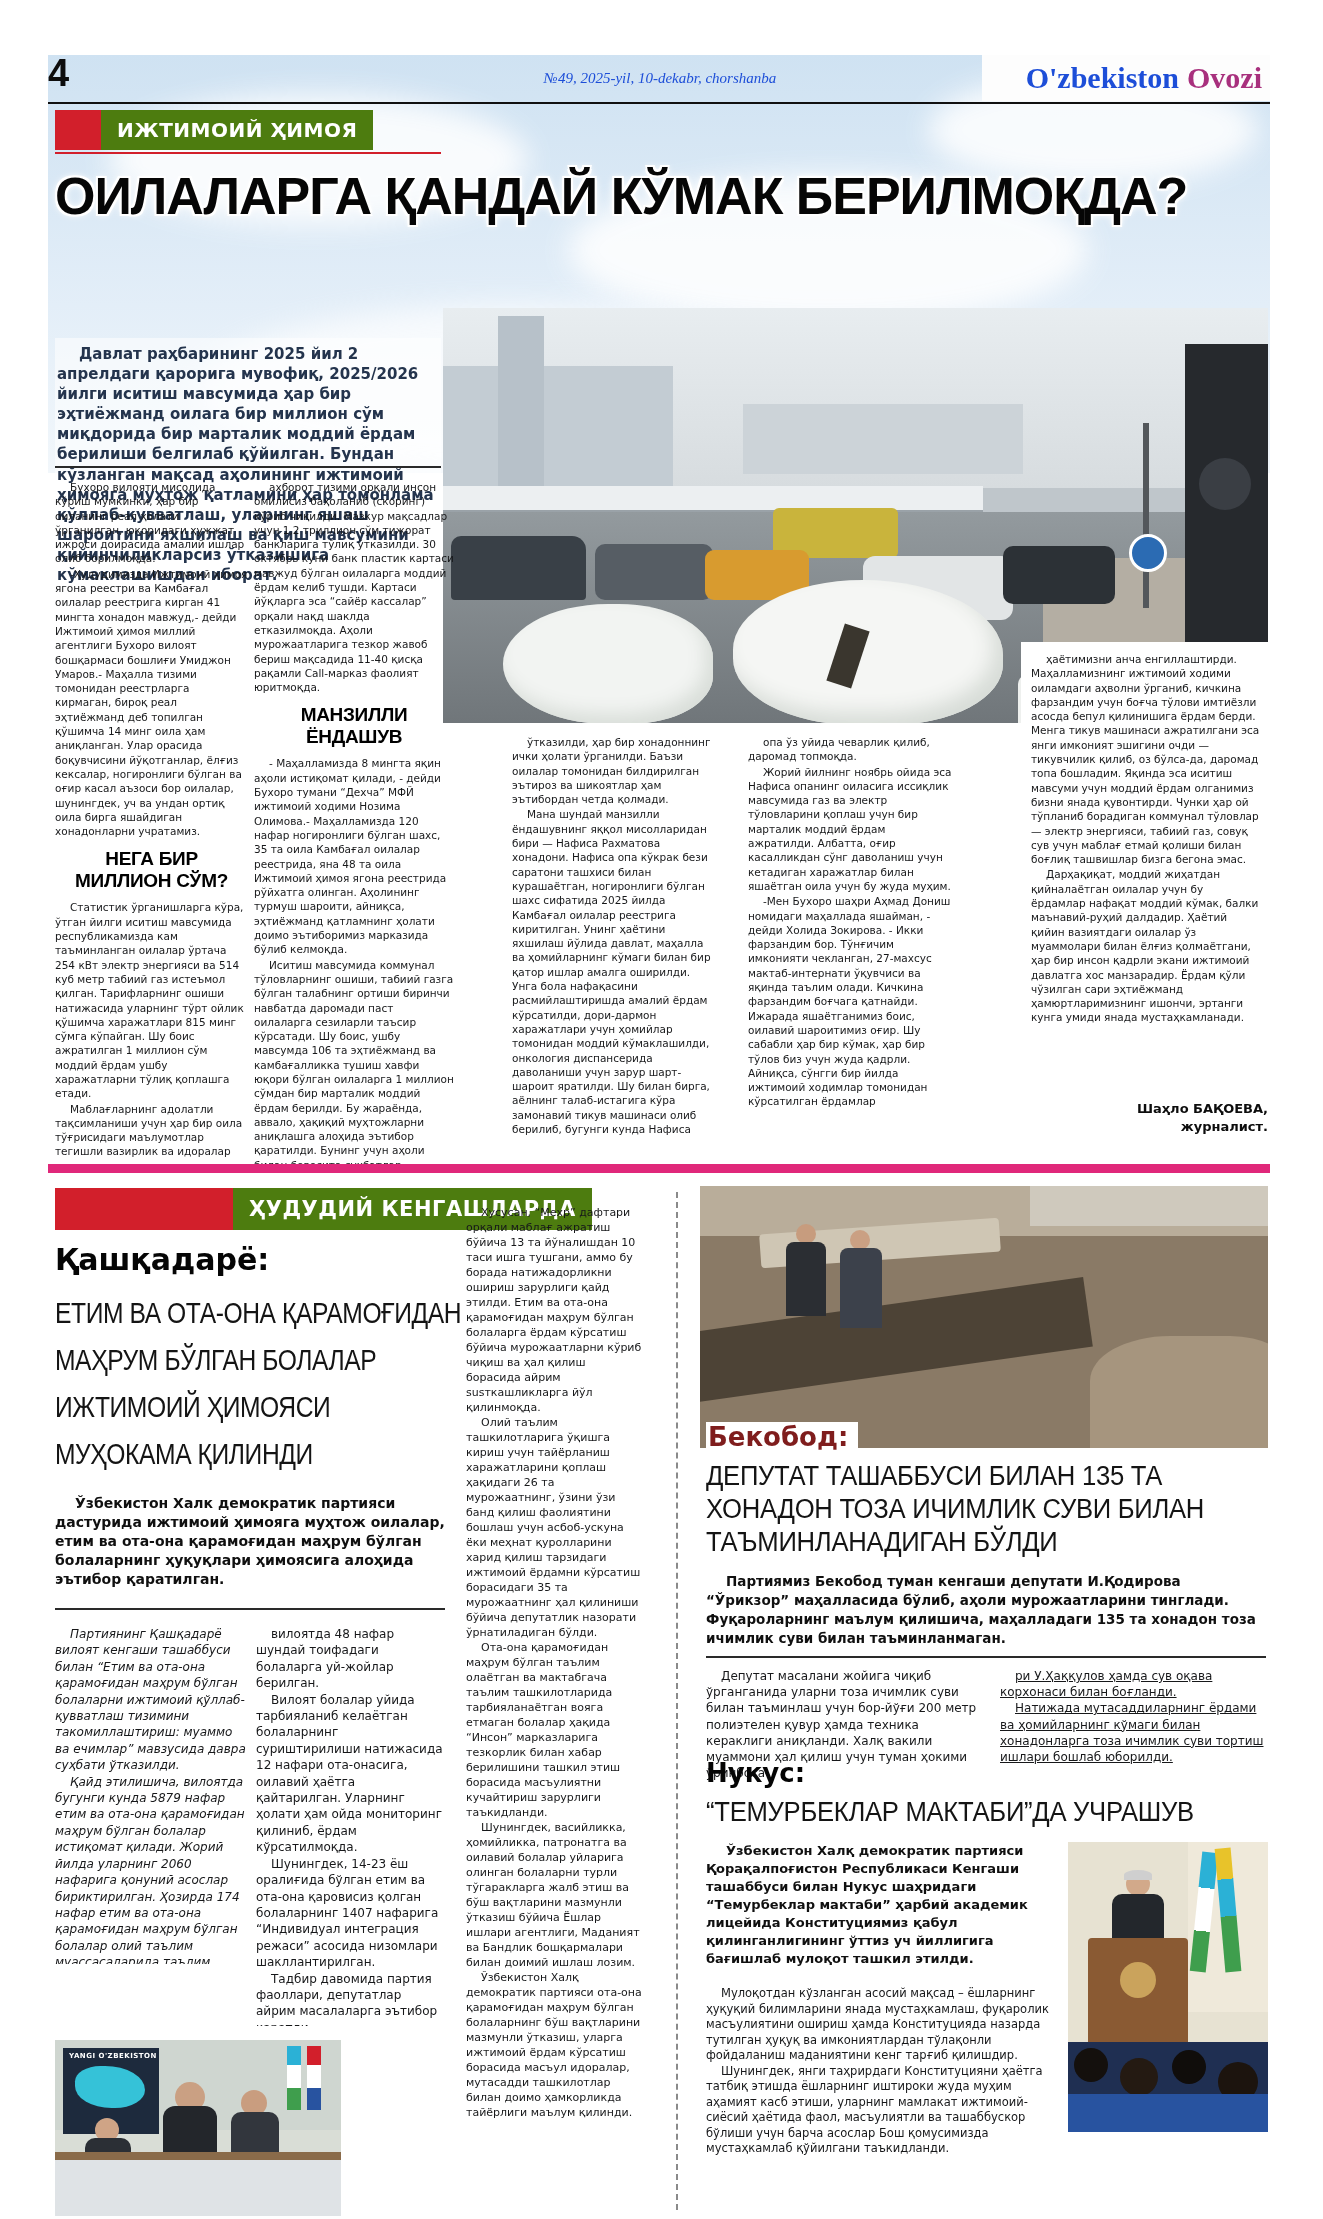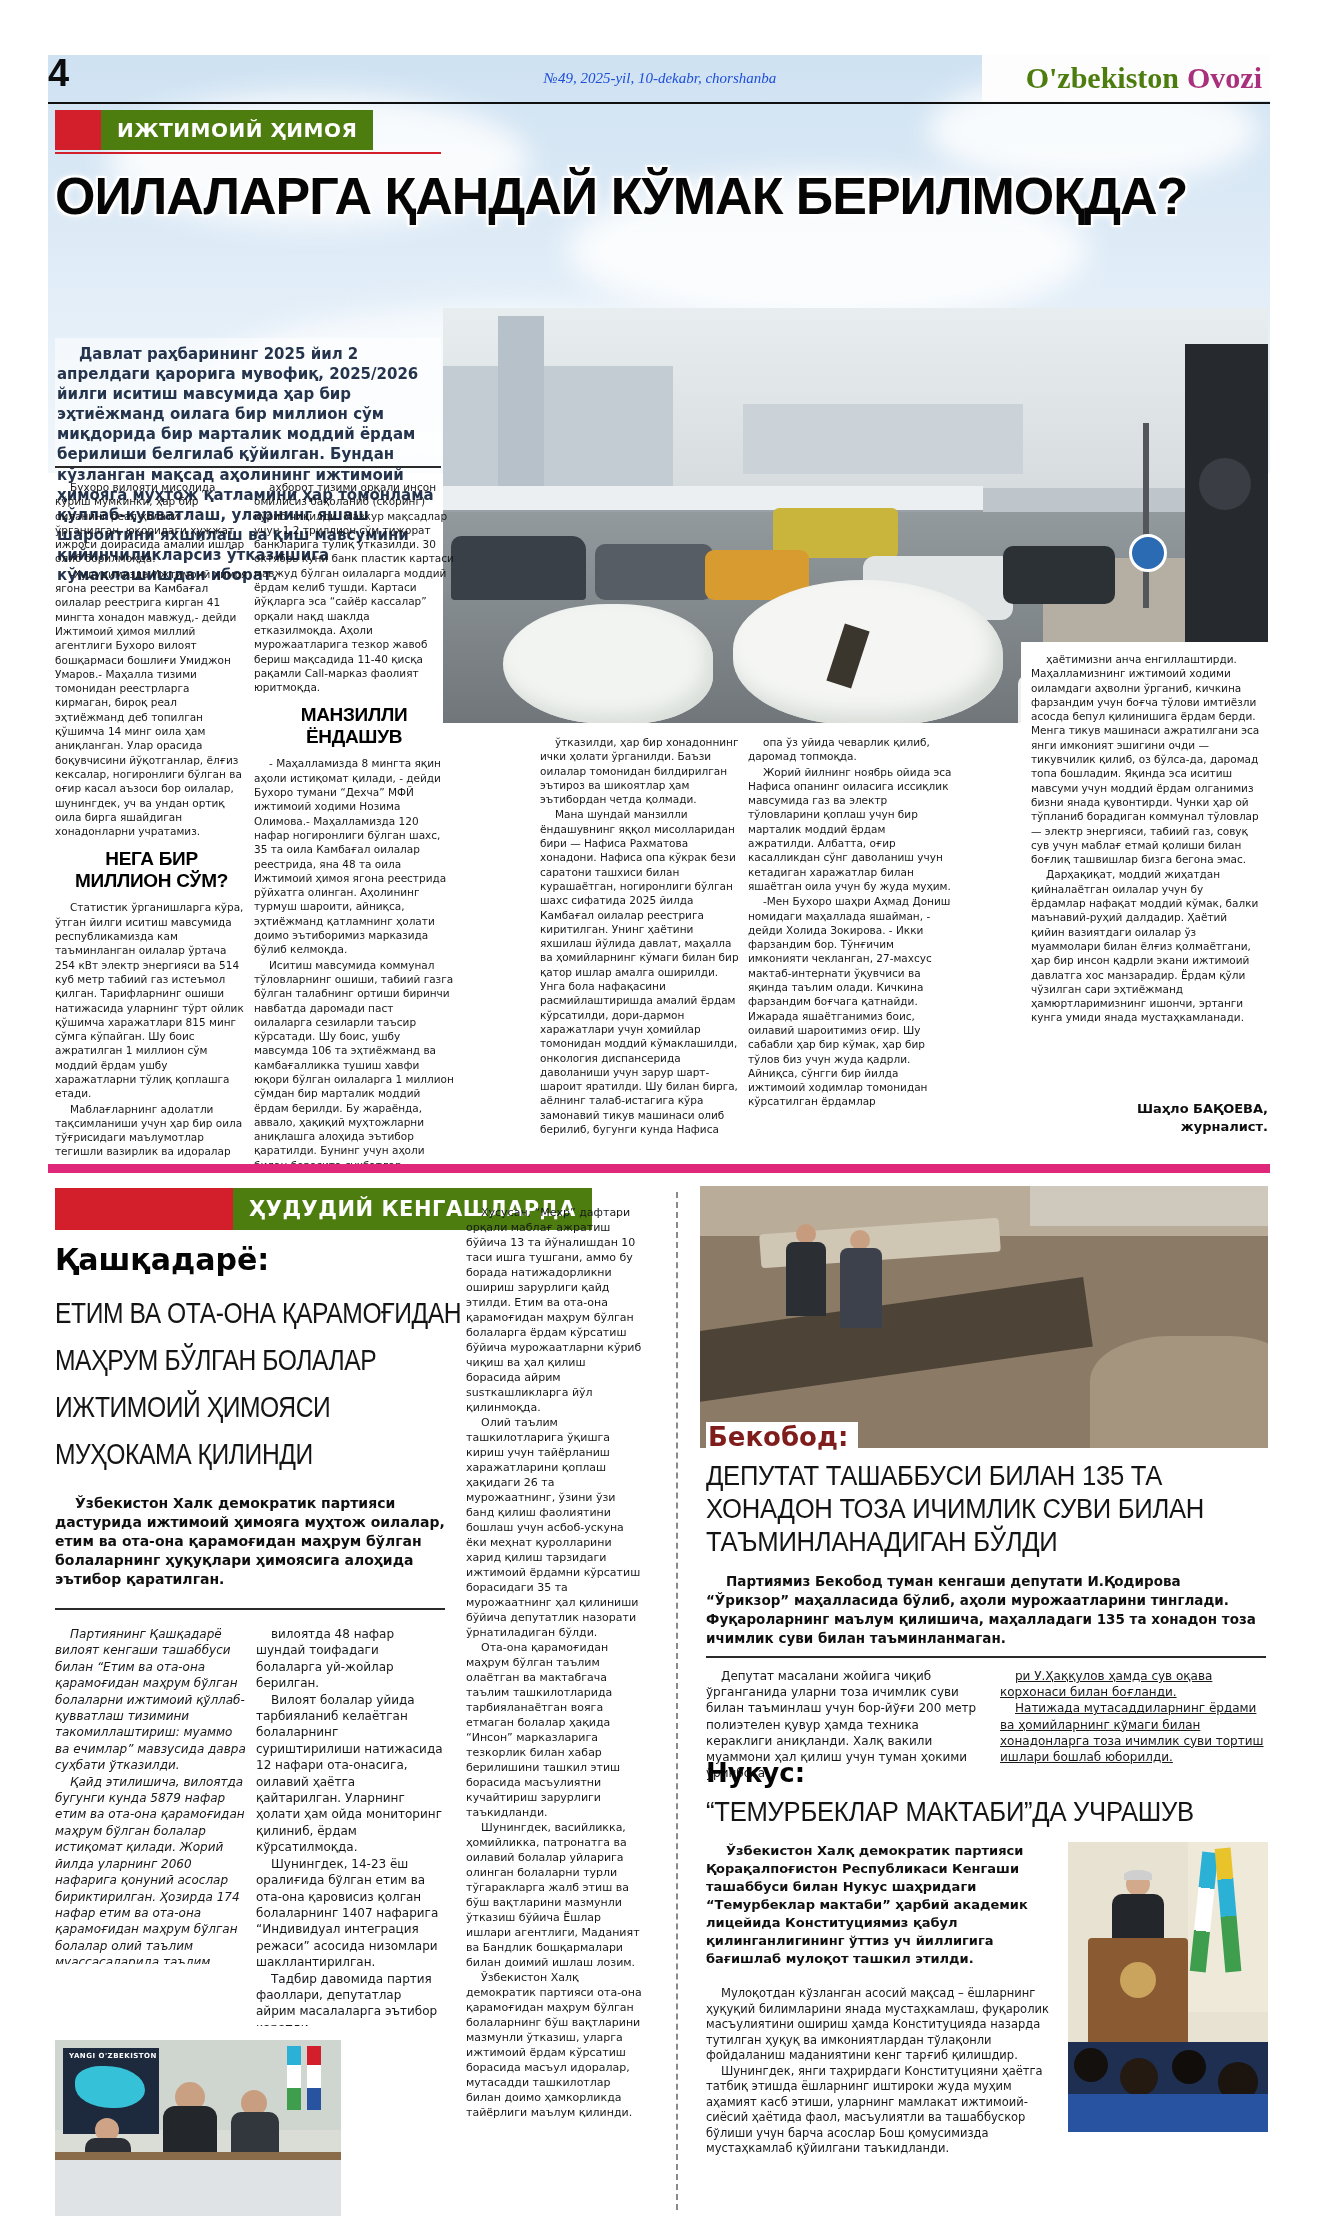--- a/index.html
+++ b/index.html
@@ -6,21 +6,21 @@
   .page{position:relative;width:1323px;height:2219px;background:#ffffff;overflow:hidden;
         font-family:"DejaVu Sans",sans-serif;color:#1b1b1b;}
   .abs{position:absolute;}
 
   
   .sky{left:48px;top:55px;width:1222px;height:418px;background:linear-gradient(#cfe2f2,#e3eef8 60%,#f2f7fb);overflow:hidden;}
   .cloud{position:absolute;background:#ffffff;border-radius:50%;filter:blur(14px);opacity:.85;}
   .pagenum{left:48px;top:52px;font:bold 38px "Liberation Sans",sans-serif;color:#0d0d0d;}
   .issueline{left:360px;top:70px;width:600px;text-align:center;font:italic 15px "Liberation Serif",serif;color:#1d4ed8;}
   .masthead{left:982px;top:55px;width:288px;height:46px;background:#fdfdfd;display:flex;align-items:center;justify-content:flex-end;padding-right:8px;box-sizing:border-box;font:bold 30px "Liberation Serif",serif;}
-  .mh1{color:#4d7c0f;} .mh2{color:#a8307d;margin-left:8px;}
+  .mh1{color:#1d4ed8;} .mh2{color:#a8307d;margin-left:8px;}
   .hrule{left:48px;top:102px;width:1222px;height:2px;background:#101010;}
 
   
   .kicker{display:flex;height:40px;}
   .kicker .red{background:#d21f2b;}
   .kicker .blk{background:#4d7c0f;color:#ffffff;display:flex;align-items:center;padding:0 16px;
                font:bold 20px "DejaVu Sans",sans-serif;letter-spacing:.5px;white-space:nowrap;}
   .kick1{left:55px;top:110px;}
   .kick1-under{left:55px;top:152px;width:386px;height:2px;background:#d21f2b;}
   .kick2{left:55px;top:1188px;}
@@ -35,21 +35,21 @@
         font:bold 15px "DejaVu Sans",sans-serif;line-height:1.34;color:#24344d;}
   .lead p{margin:0;text-indent:22px;}
   .lead-rule{left:55px;top:466px;width:386px;height:2px;background:#2a2a2a;}
 
   
   .bcol{font-size:10.5px;line-height:14.3px;color:#17181a;}
   .bcol p{margin:0 0 1px 0;text-indent:15px;}
   .subhead{font:bold 19px "Liberation Sans",sans-serif;letter-spacing:-.3px;color:#000;text-align:center;margin:10px 0 8px 0;line-height:22px;}
   .c1{left:55px;top:480px;width:193px;max-height:684px;overflow:hidden;}
   .c2{left:254px;top:480px;width:200px;max-height:684px;overflow:hidden;}
-  .c3{left:512px;top:735px;width:205px;max-height:428px;overflow:hidden;margin-left:28px;}
+  .c3{left:512px;top:735px;width:205px;max-height:428px;overflow:hidden;}
   .c4{left:748px;top:735px;width:205px;max-height:428px;overflow:hidden;}
   .c5{left:1021px;top:642px;width:247px;background:#ffffff;padding:10px 8px 0 10px;box-sizing:border-box;}
   .byline{left:1021px;top:1100px;width:247px;text-align:right;font:bold 13px "DejaVu Sans",sans-serif;line-height:18px;color:#0d0d0d;}
 
   
   .photo{overflow:hidden;background:#bfc6cb;}
   .ph{position:absolute;}
 
   
   .magenta{left:48px;top:1164px;width:1222px;height:9px;background:#e0287a;}

